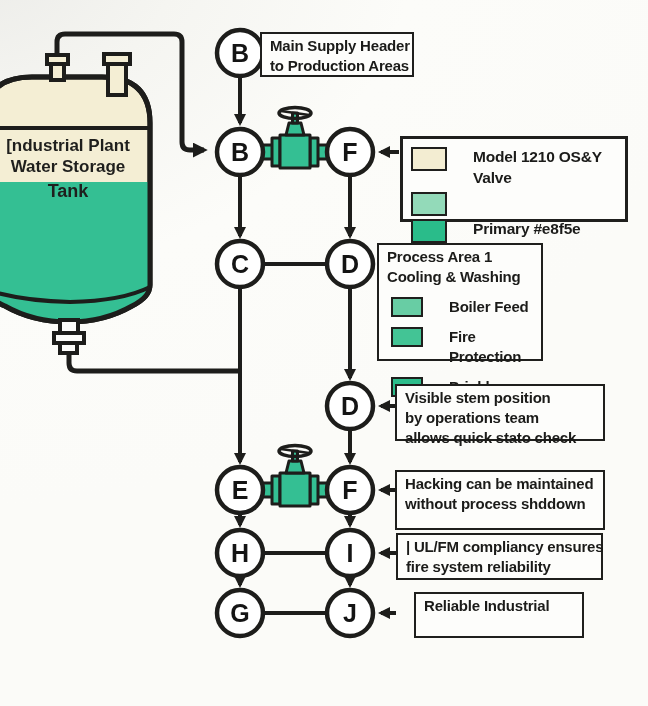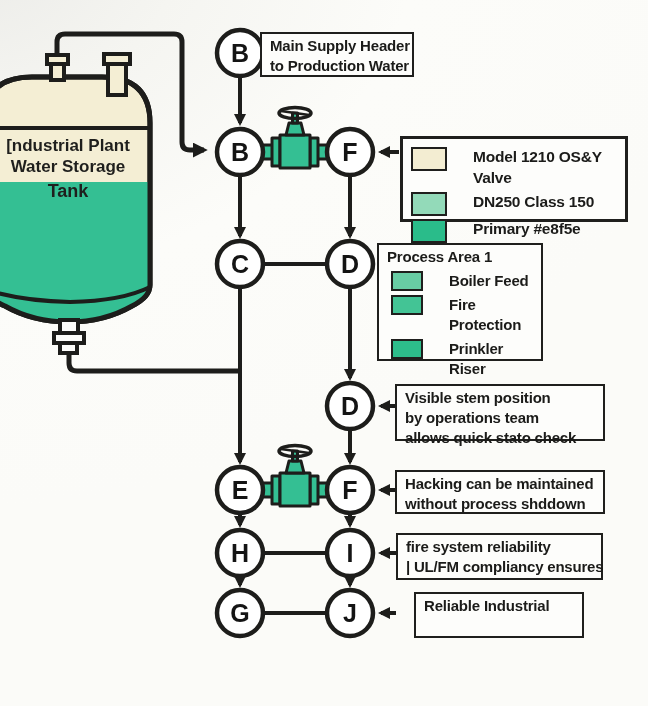--- a/index.html
+++ b/index.html
@@ -23,21 +23,21 @@
     position:absolute;box-sizing:border-box;background:#fdfdfb;border:2px solid #1f1f1d;
     color:#1b1b19;font-size:15px;line-height:1.34;font-weight:600;
     padding:2px 8px 10px;letter-spacing:-0.2px;
   }
   .ln{display:block;white-space:nowrap;}
   .swrow{display:flex;align-items:flex-start;gap:26px;margin:3px 0;}
   .sw{display:inline-block;border:2px solid #1f1f1d;flex:0 0 auto;}
   .sw-lg{width:32px;height:20px;}
   .sw-sm{width:28px;height:16px;}
   #bx-legend{border-width:3px;padding-top:5px;font-size:15.5px;}
-  #bx-process .swrow{margin:4px 0 3px 4px;}
+  #bx-process .swrow{margin:10px 0 3px 4px;}
 </style>
 </head>
 <body>
 
 <div id="app">
 
   <svg id="diagram" width="648" height="706" viewBox="0 0 648 706">
     <defs>
       <marker id="ah" viewBox="0 0 10 10" refX="7.5" refY="5" markerWidth="3" markerHeight="3" orient="auto-start-reverse">
         <path d="M0 0 L10 5 L0 10 Z" fill="#1d1d1b"></path>
@@ -160,67 +160,67 @@
         <text y="9">G</text>
     </g>
     <g class="node" transform="translate(350,613)">
       <circle r="23"></circle>
         <text y="9">J</text>
     </g>
   </svg>
 
   <div class="box" style="left:260px;top:32px;width:154px;height:45px">
     <span class="ln">Main Supply Header</span>
-    <span class="ln">to Production Water</span>
+    <span class="ln">to Production Areas</span>
   </div>
 
   <div class="box" id="bx-legend" style="left:400px;top:136px;width:228px;height:86px">
     <div class="swrow">
       <span class="sw sw-lg" style="background: rgb(243, 237, 210);"></span>
       <span>Model 1210 OS&amp;Y Valve</span>
     </div>
     <div class="swrow">
       <span class="sw sw-lg" style="background: rgb(147, 218, 185);"></span>
-      <span>DN250 Class 150</span>
     </div>
     <div class="swrow">
       <span class="sw sw-lg" style="background: rgb(42, 188, 138);"></span>
       <span>Primary #e8f5e #2e7d5</span>
     </div>
   </div>
 
   <div class="box" id="bx-process" style="left:377px;top:243px;width:166px;height:118px">
     <span class="ln">Process Area 1</span>
+    <span class="ln">Cooling &amp; Washing</span>
     <div class="swrow">
       <span class="sw sw-sm" style="background: rgb(104, 205, 164);"></span>
       <span>Boiler Feed</span>
     </div>
     <div class="swrow">
       <span class="sw sw-sm" style="background: rgb(67, 196, 149);"></span>
       <span>Fire Protection</span>
     </div>
     <div class="swrow">
       <span class="sw sw-sm" style="background: rgb(45, 189, 139);"></span>
       <span>Prinkler Riser</span>
     </div>
   </div>
 
   <div class="box" style="left:395px;top:384px;width:210px;height:57px">
     <span class="ln">Visible stem position</span>
     <span class="ln">by operations team</span>
     <span class="ln">allows quick stato check</span>
   </div>
 
-  <div class="box" style="left:395px;top:470px;width:210px;height:44px">
+  <div class="box" style="left:395px;top:470px;width:210px;height:60px">
     <span class="ln">Hacking can be maintained</span>
     <span class="ln">without process shddown</span>
   </div>
 
   <div class="box" style="left:396px;top:533px;width:207px;height:47px">
+    <span class="ln">| UL/FM compliancy ensures</span>
     <span class="ln">fire system reliability</span>
-    <span class="ln">| UL/FM compliancy ensures</span>
   </div>
 
   <div class="box" style="left:414px;top:592px;width:170px;height:46px">
     <span class="ln">Reliable Industrial</span>
   </div>
 
 </div>
 
 </body></html>

